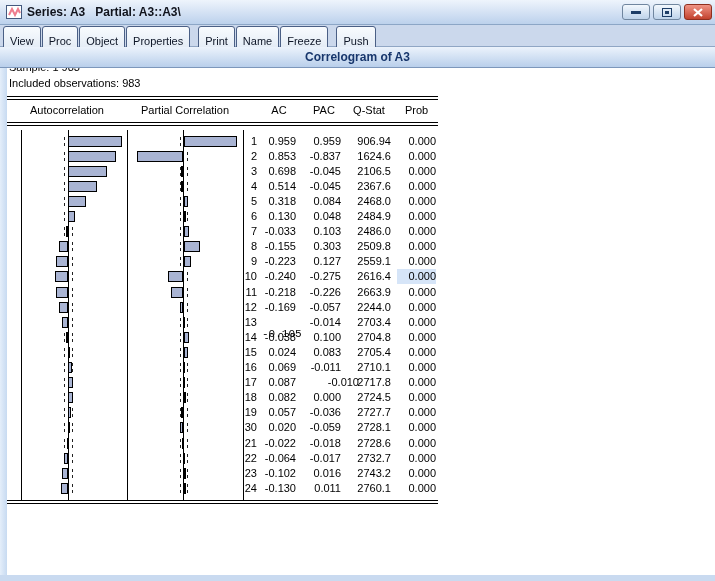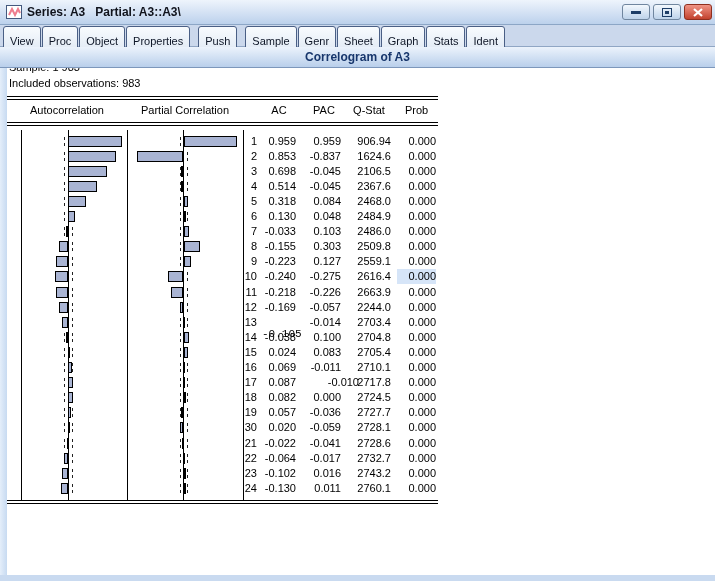--- a/index.html
+++ b/index.html
@@ -98,29 +98,26 @@
 </div>
 
 <div class="toolbar">
     <div class="tb-group">
       <div class="tb-btn">View</div>
       <div class="tb-btn">Proc</div>
       <div class="tb-btn">Object</div>
       <div class="tb-btn">Properties</div>
     </div>
     <div class="tb-group">
+      <div class="tb-btn">Print</div>
+      <div class="tb-btn">Name</div>
+      <div class="tb-btn">Freeze</div>
+    </div>
+    <div class="tb-group">
       <div class="tb-btn">Push</div>
-    </div>
-    <div class="tb-group">
-      <div class="tb-btn">Sample</div>
-      <div class="tb-btn">Genr</div>
-      <div class="tb-btn">Sheet</div>
-      <div class="tb-btn">Graph</div>
-      <div class="tb-btn">Stats</div>
-      <div class="tb-btn">Ident</div>
     </div>
   </div>
 
 <div class="banner">Correlogram of A3</div>
 
 <div class="content">
   <div class="info-line" style="top:-7px;">Sample: 1 983</div>
   <div class="info-line" style="top:9px;">Included observations: 983</div>
 
   <div class="dline" style="top:28px;"></div>
@@ -362,21 +359,21 @@
       <div class="cell" style="left: 347px; top: 352.4px; width: 44px;">2728.1</div>
       <div class="cell" style="left: 397px; top: 352.4px; width: 39px;">0.000</div>
       <div class="dash" style="left: 64.4px; top: 370.5px;"></div>
       <div class="dash" style="left: 71.6px; top: 370.5px;"></div>
       <div class="dash" style="left: 179.9px; top: 370.5px;"></div>
       <div class="dash" style="left: 187.1px; top: 370.5px;"></div>
       <div class="bar" style="left: 66.768px; top: 369.5px; width: 2px;"></div>
       <div class="bar" style="left: 182.044px; top: 369.5px; width: 2px;"></div>
       <div class="cell" style="left: 234px; top: 367.5px; width: 23px;">21</div>
       <div class="cell" style="left: 262px; top: 367.5px; width: 34px;">-0.022</div>
-      <div class="cell" style="left: 307px; top: 367.5px; width: 34px;">-0.041</div>
+      <div class="cell" style="left: 307px; top: 367.5px; width: 34px;">-0.018</div>
       <div class="cell" style="left: 347px; top: 367.5px; width: 44px;">2728.6</div>
       <div class="cell" style="left: 397px; top: 367.5px; width: 39px;">0.000</div>
       <div class="dash" style="left: 64.4px; top: 385.6px;"></div>
       <div class="dash" style="left: 71.6px; top: 385.6px;"></div>
       <div class="dash" style="left: 179.9px; top: 385.6px;"></div>
       <div class="dash" style="left: 187.1px; top: 385.6px;"></div>
       <div class="bar" style="left: 64.416px; top: 384.6px; width: 3.584px;"></div>
       <div class="bar" style="left: 182.548px; top: 384.6px; width: 2px;"></div>
       <div class="cell" style="left: 234px; top: 382.6px; width: 23px;">22</div>
       <div class="cell" style="left: 262px; top: 382.6px; width: 34px;">-0.064</div>

